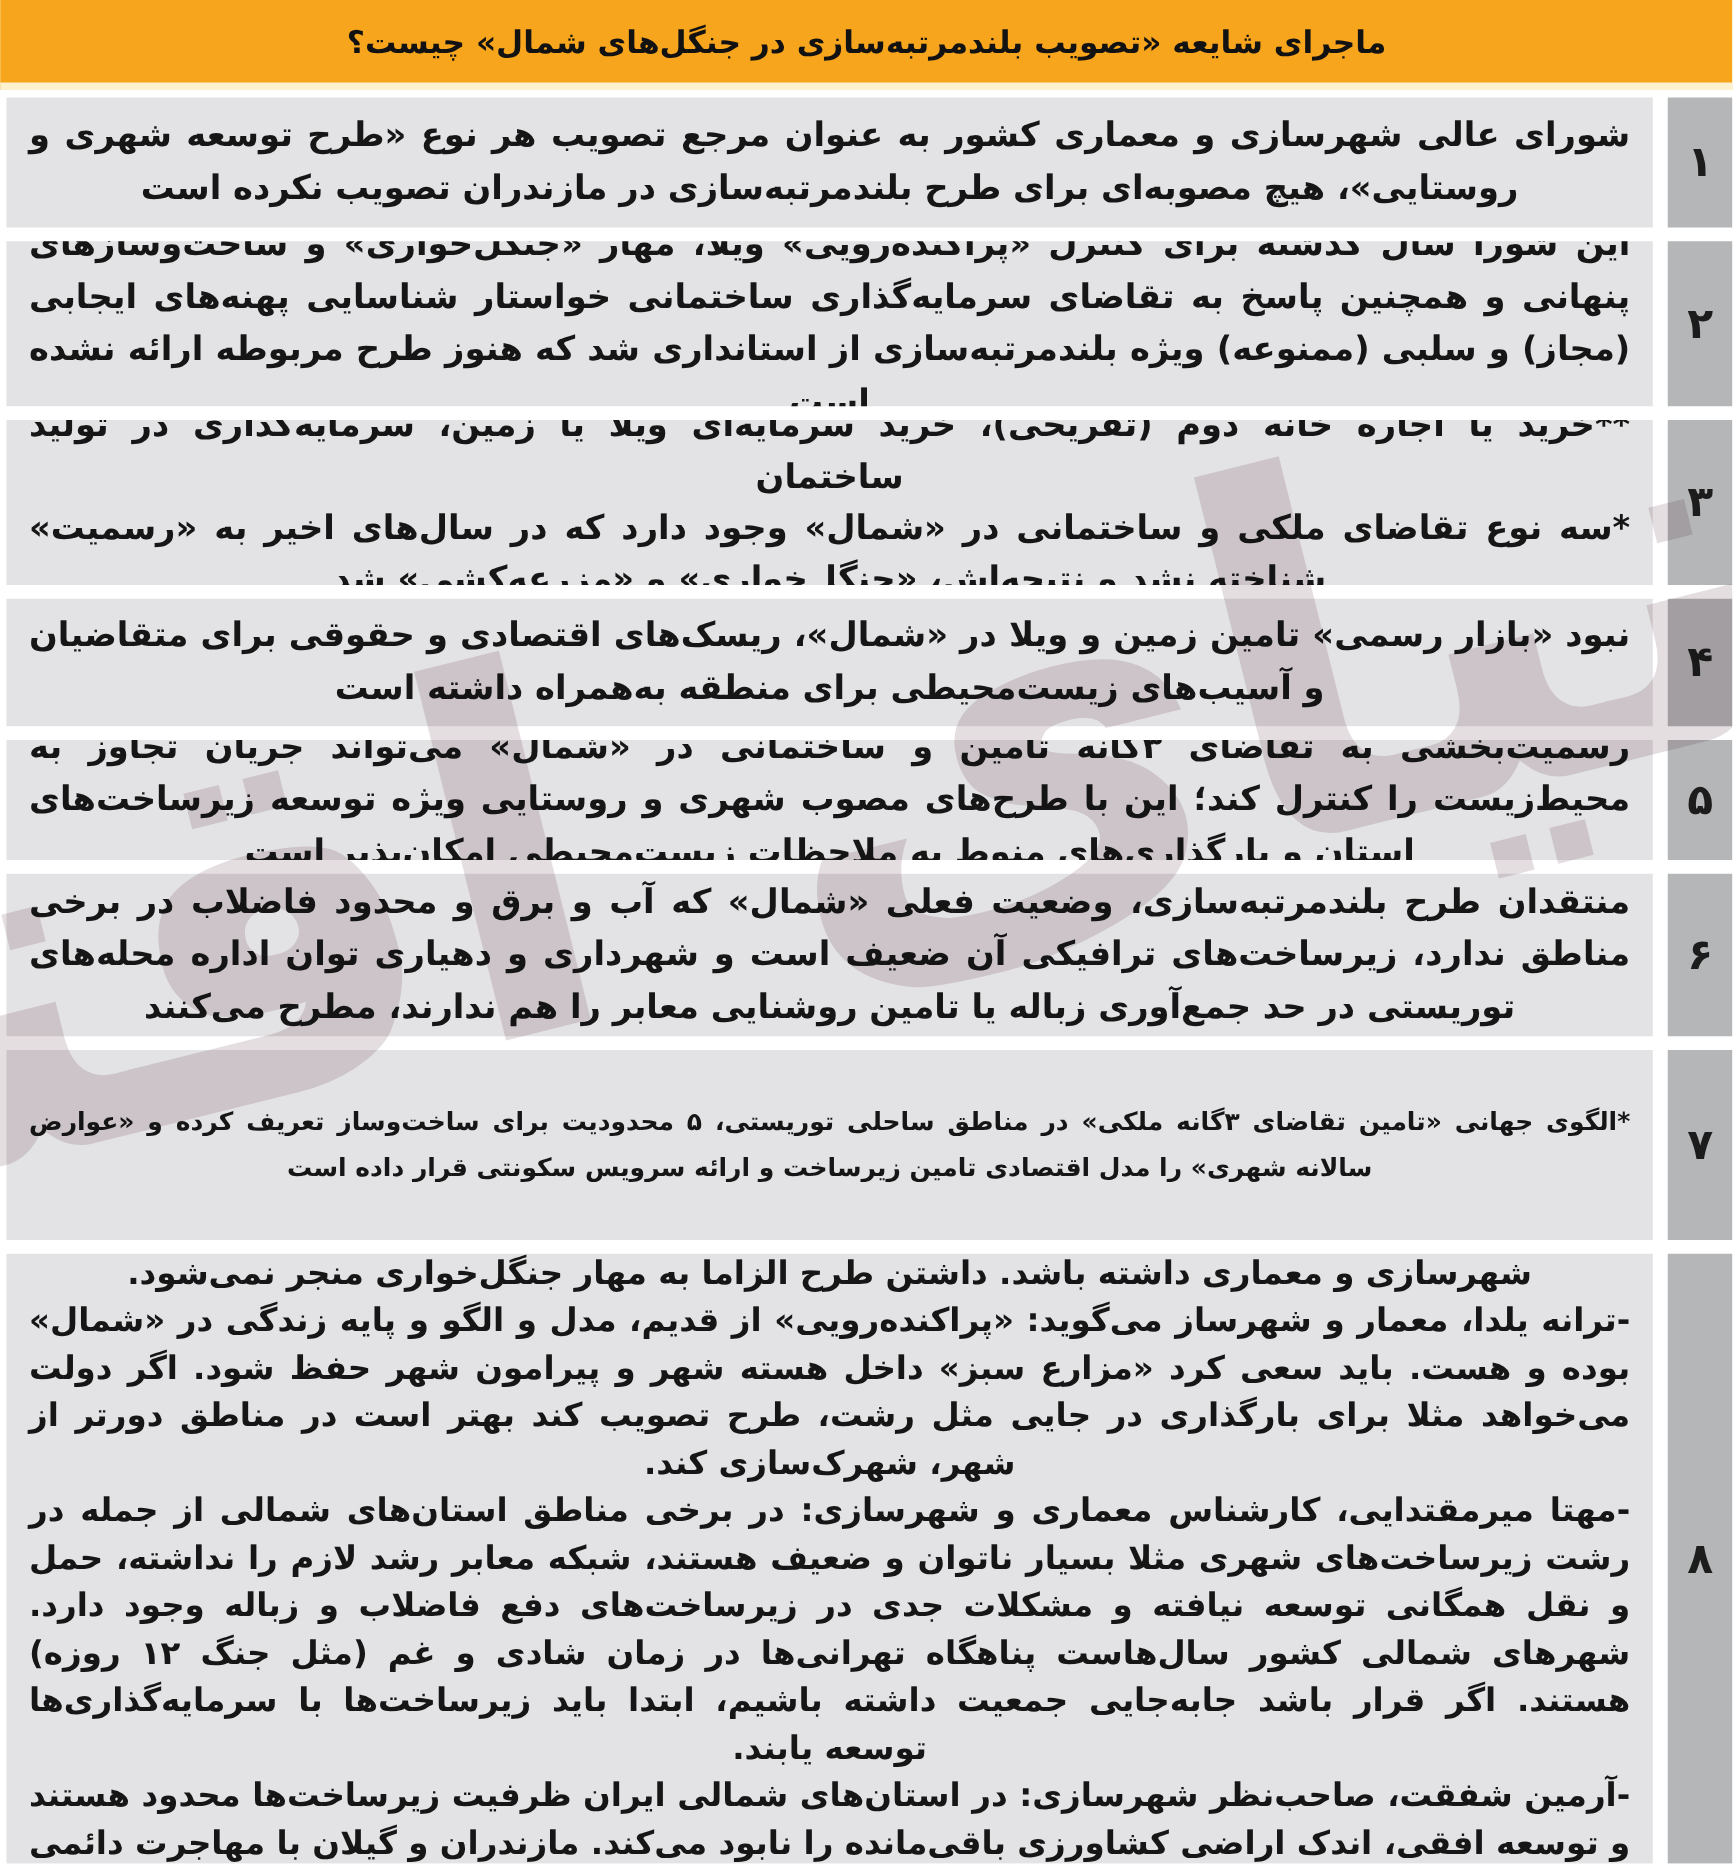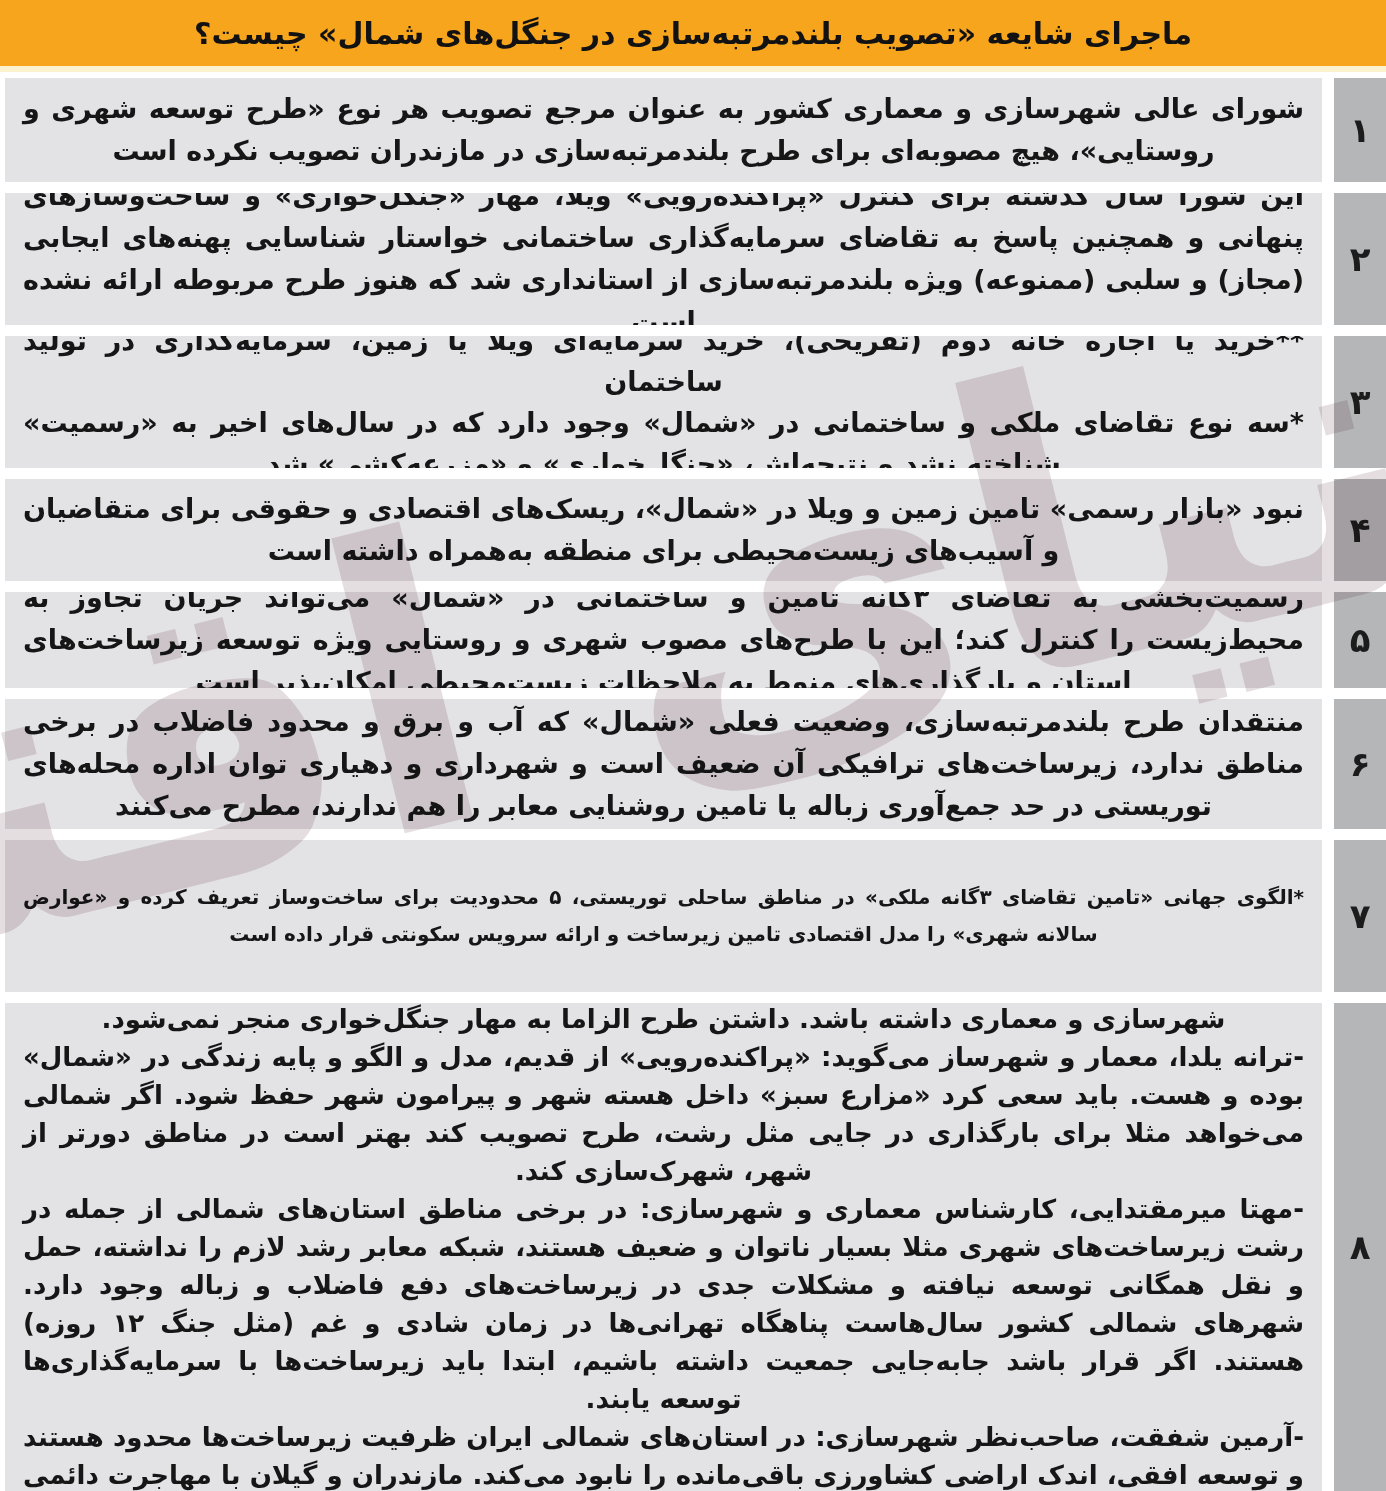--- a/index.html
+++ b/index.html
@@ -13,21 +13,21 @@
     color:#161616;
   }
   .header{
     height:66px;
     background:#f7a51d;
     border-bottom:6px solid #fdf2cf;
     box-sizing:content-box;
     display:flex;align-items:center;justify-content:center;
   }
   .header .title{
-    font-size:30px;font-weight:bold;color:#121212;
+    font-size:25px;font-weight:bold;color:#121212;
     letter-spacing:0;
   }
   .rows{position:absolute;top:78px;right:0;left:0;}
   .row{display:flex;margin-bottom:11px;padding-left:5px;}
   .num{
     width:52px;flex:0 0 52px;
     background:#b4b6b8;
     margin-left:12px;
     display:flex;align-items:center;justify-content:center;
     font-size:34px;font-weight:bold;color:#1c1c1c;
@@ -126,21 +126,21 @@
       <div class="num">۷</div>
       <div class="cell">
         <p>*الگوی جهانی «تامین تقاضای ۳گانه ملکی» در مناطق ساحلی توریستی، ۵ محدودیت برای ساخت‌وساز تعریف کرده و «عوارض سالانه شهری» را مدل اقتصادی تامین زیرساخت و ارائه سرویس سکونتی قرار داده است</p>
       </div>
     </div>
 
     <div class="row r8">
       <div class="num">۸</div>
       <div class="cell">
         <p>-پیروز حناچی معتقد است: هر نوع توسعه ساختمانی در «شمال» باید طرح مصوب شورای عالی شهرسازی و معماری داشته باشد. داشتن طرح الزاما به مهار جنگل‌خواری منجر نمی‌شود.</p>
-        <p>-ترانه یلدا، معمار و شهرساز می‌گوید: «پراکنده‌رویی» از قدیم، مدل و الگو و پایه زندگی در «شمال» بوده و هست. باید سعی کرد «مزارع سبز» داخل هسته شهر و پیرامون شهر حفظ شود. اگر شمالی می‌خواهد مثلا برای بارگذاری در جایی مثل رشت، طرح تصویب کند بهتر است در مناطق دورتر از شهر، شهرک‌سازی کند.</p>
+        <p>-ترانه یلدا، معمار و شهرساز می‌گوید: «پراکنده‌رویی» از قدیم، مدل و الگو و پایه زندگی در «شمال» بوده و هست. باید سعی کرد «مزارع سبز» داخل هسته شهر و پیرامون شهر حفظ شود. اگر دولت می‌خواهد مثلا برای بارگذاری در جایی مثل رشت، طرح تصویب کند بهتر است در مناطق دورتر از شهر، شهرک‌سازی کند.</p>
         <p>-مهتا میرمقتدایی، کارشناس معماری و شهرسازی: در برخی مناطق استان‌های شمالی از جمله در رشت زیرساخت‌های شهری مثلا بسیار ناتوان و ضعیف هستند، شبکه معابر رشد لازم را نداشته، حمل و نقل همگانی توسعه نیافته و مشکلات جدی در زیرساخت‌های دفع فاضلاب و زباله وجود دارد. شهرهای شمالی کشور سال‌هاست پناهگاه تهرانی‌ها در زمان شادی و غم (مثل جنگ ۱۲ روزه) هستند. اگر قرار باشد جابه‌جایی جمعیت داشته باشیم، ابتدا باید زیرساخت‌ها با سرمایه‌گذاری‌ها توسعه یابند.</p>
         <p>-آرمین شفقت، صاحب‌نظر شهرسازی: در استان‌های شمالی ایران ظرفیت زیرساخت‌ها محدود هستند و توسعه افقی، اندک اراضی کشاورزی باقی‌مانده را نابود می‌کند. مازندران و گیلان با مهاجرت دائمی و فصلی روبرو هستند که با برنامه‌ریزی باید این نیاز تامین شود، نه سرکوب.</p>
       </div>
     </div>
 
   </div>
 
   <div class="watermark">دنیای اقتصاد</div>
 
 </div>

